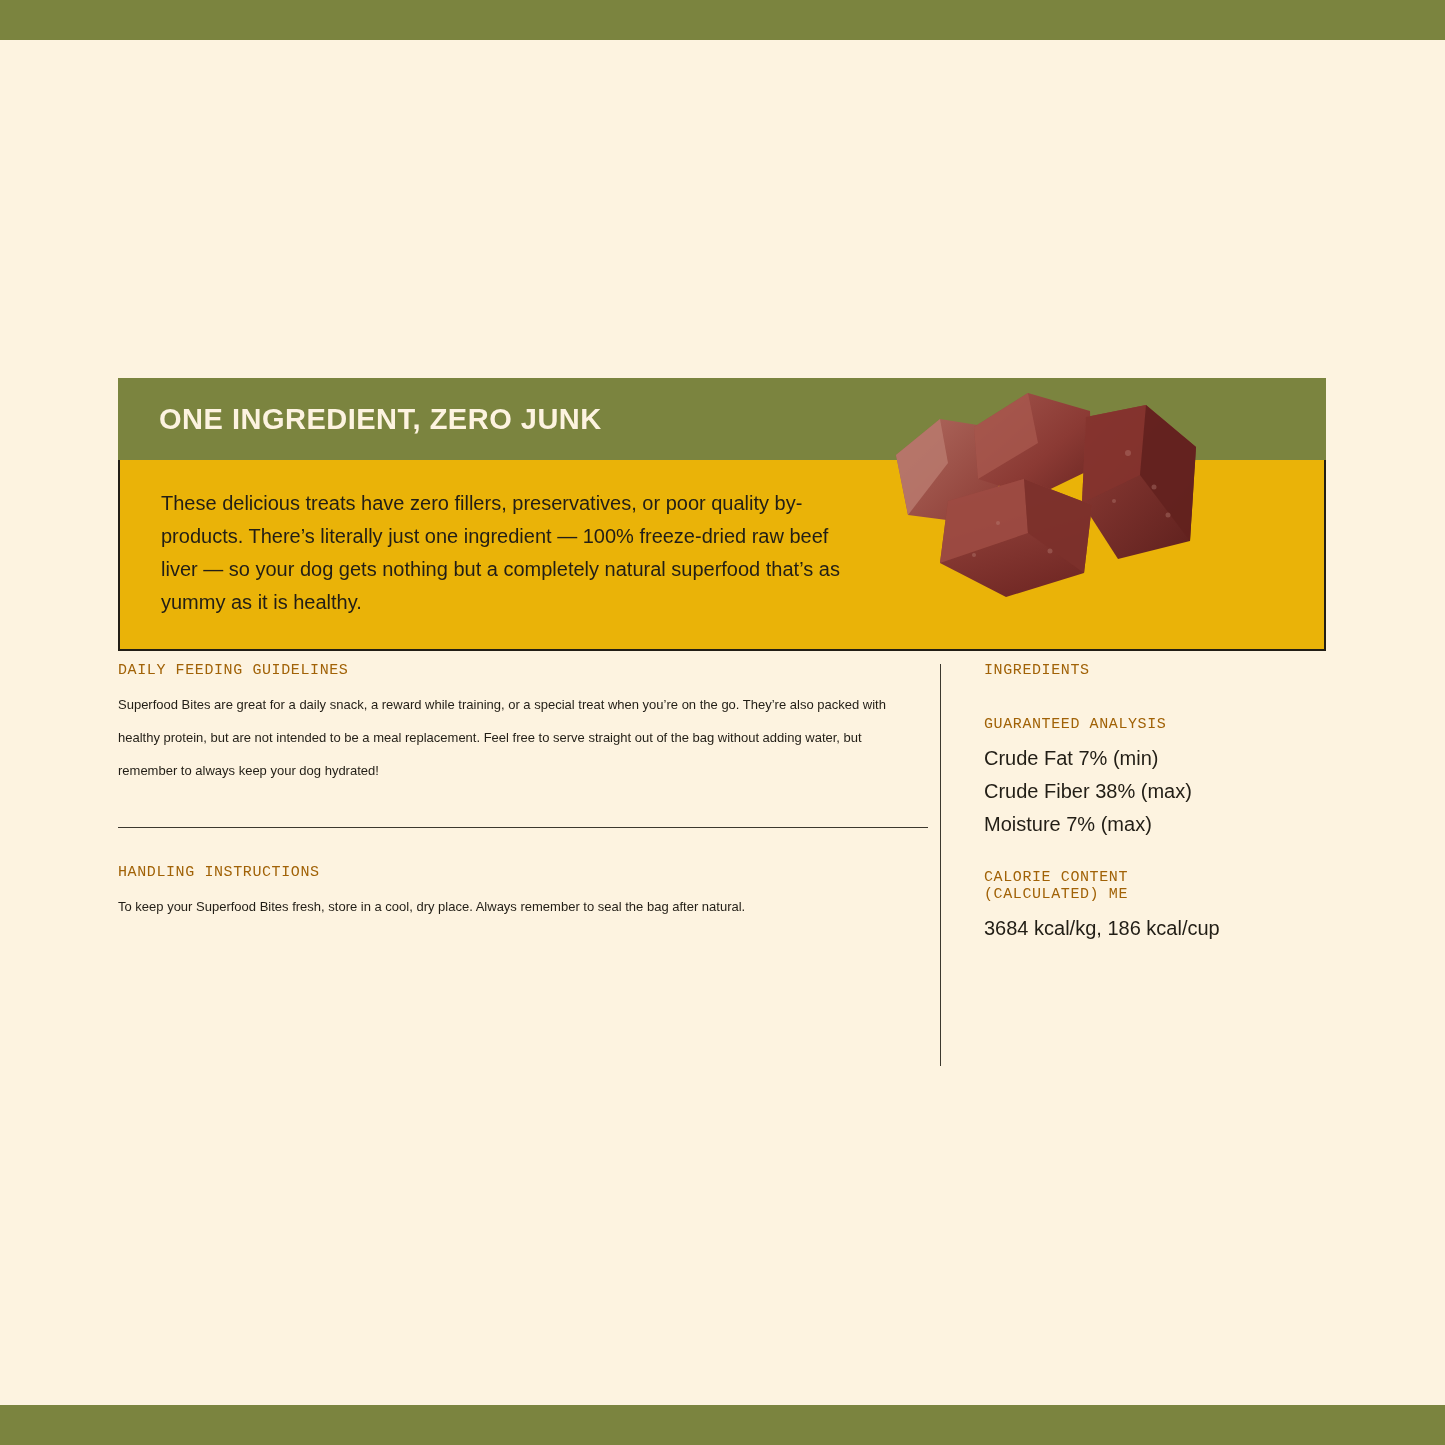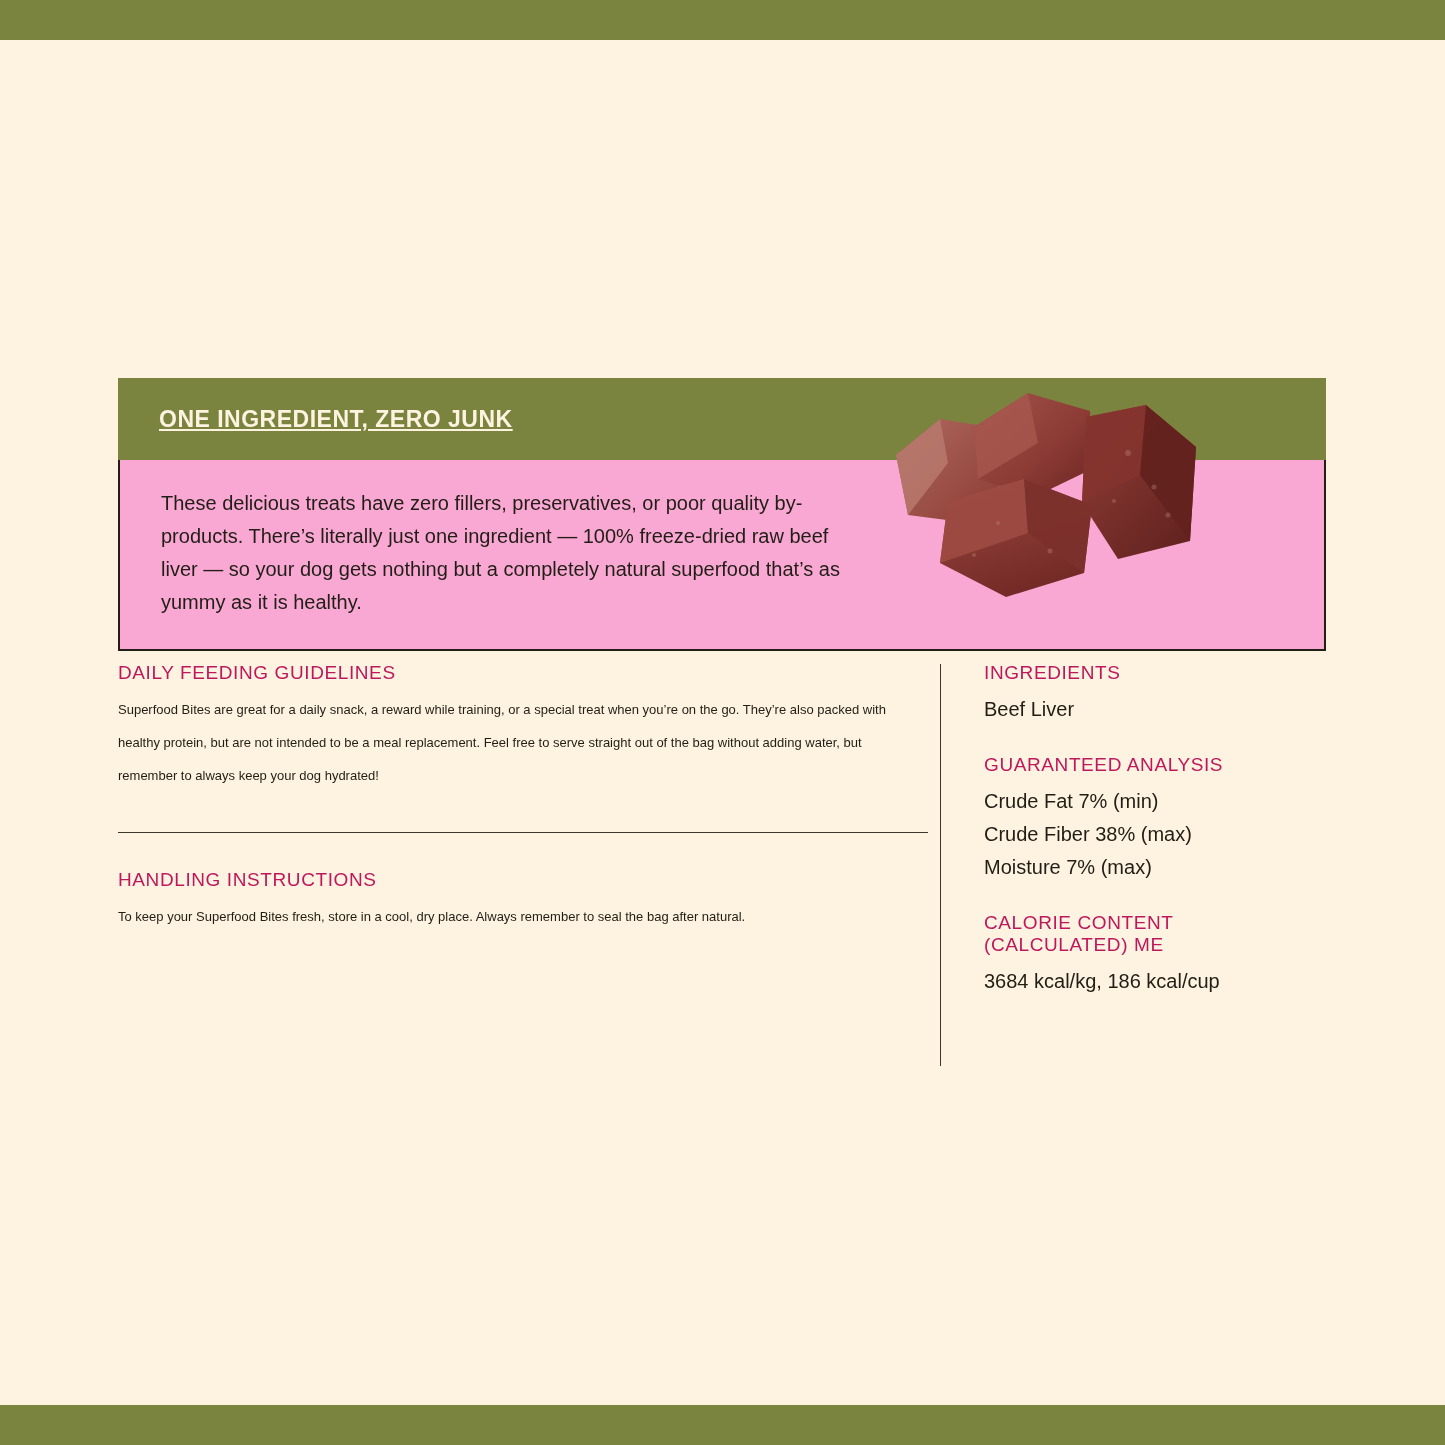--- a/index.html
+++ b/index.html
@@ -35,29 +35,28 @@
   }
   .hero-header {
     background: #7b843f;
     height: 82px;
     display: flex;
     align-items: center;
     padding-left: 41px;
   }
   .hero-title {
     color: #fdf3e0;
-    font-size: 23px;
+    font-size: 29px;
     font-weight: bold;
     letter-spacing: 0.5px;
-    text-decoration: underline;
   }
   .hero-body {
     border: 2px solid #221e16;
     border-top: none;
-    background: #f9a8d4;
+    background: #eab308;
     padding: 27px 41px 30px 41px;
     min-height: 172px;
   }
   .hero-body p {
     margin: 0;
     font-size: 20px;
     line-height: 33px;
     color: #221e16;
     max-width: 700px;
   }
@@ -88,25 +87,26 @@
     width: 1px;
     background: #3c382e;
     height: 402px;
     margin-top: 2px;
   }
   .col-right {
     padding-left: 43px;
     flex: 1;
   }
   .sec-head {
-    font-size: 19px;
+    font-size: 15px;
     letter-spacing: 0.6px;
-    color: #be185d;
+    color: #a16207;
     margin: 0 0 9px 0;
     font-weight: normal;
+    font-family: Liberation Mono, monospace;
   }
   .sec-body {
     font-size: 13px;
     line-height: 33px;
     margin: 0;
     color: #221e16;
   }
   .hr {
     height: 1px;
     background: #3c382e;
@@ -198,21 +198,20 @@
     </div>
 
   </div>
 
   <div class="vline"></div>
 
   <div class="col-right">
 
     <div>
       <h3 class="sec-head">INGREDIENTS</h3>
-      <p class="right-line">Beef Liver</p>
     </div>
 
     <div class="block-gap"></div>
 
     <div>
       <h3 class="sec-head">GUARANTEED ANALYSIS</h3>
       <p class="right-line">Crude Fat 7% (min)</p>
       <p class="right-line">Crude Fiber 38% (max)</p>
       <p class="right-line">Moisture 7% (max)</p>
     </div>

